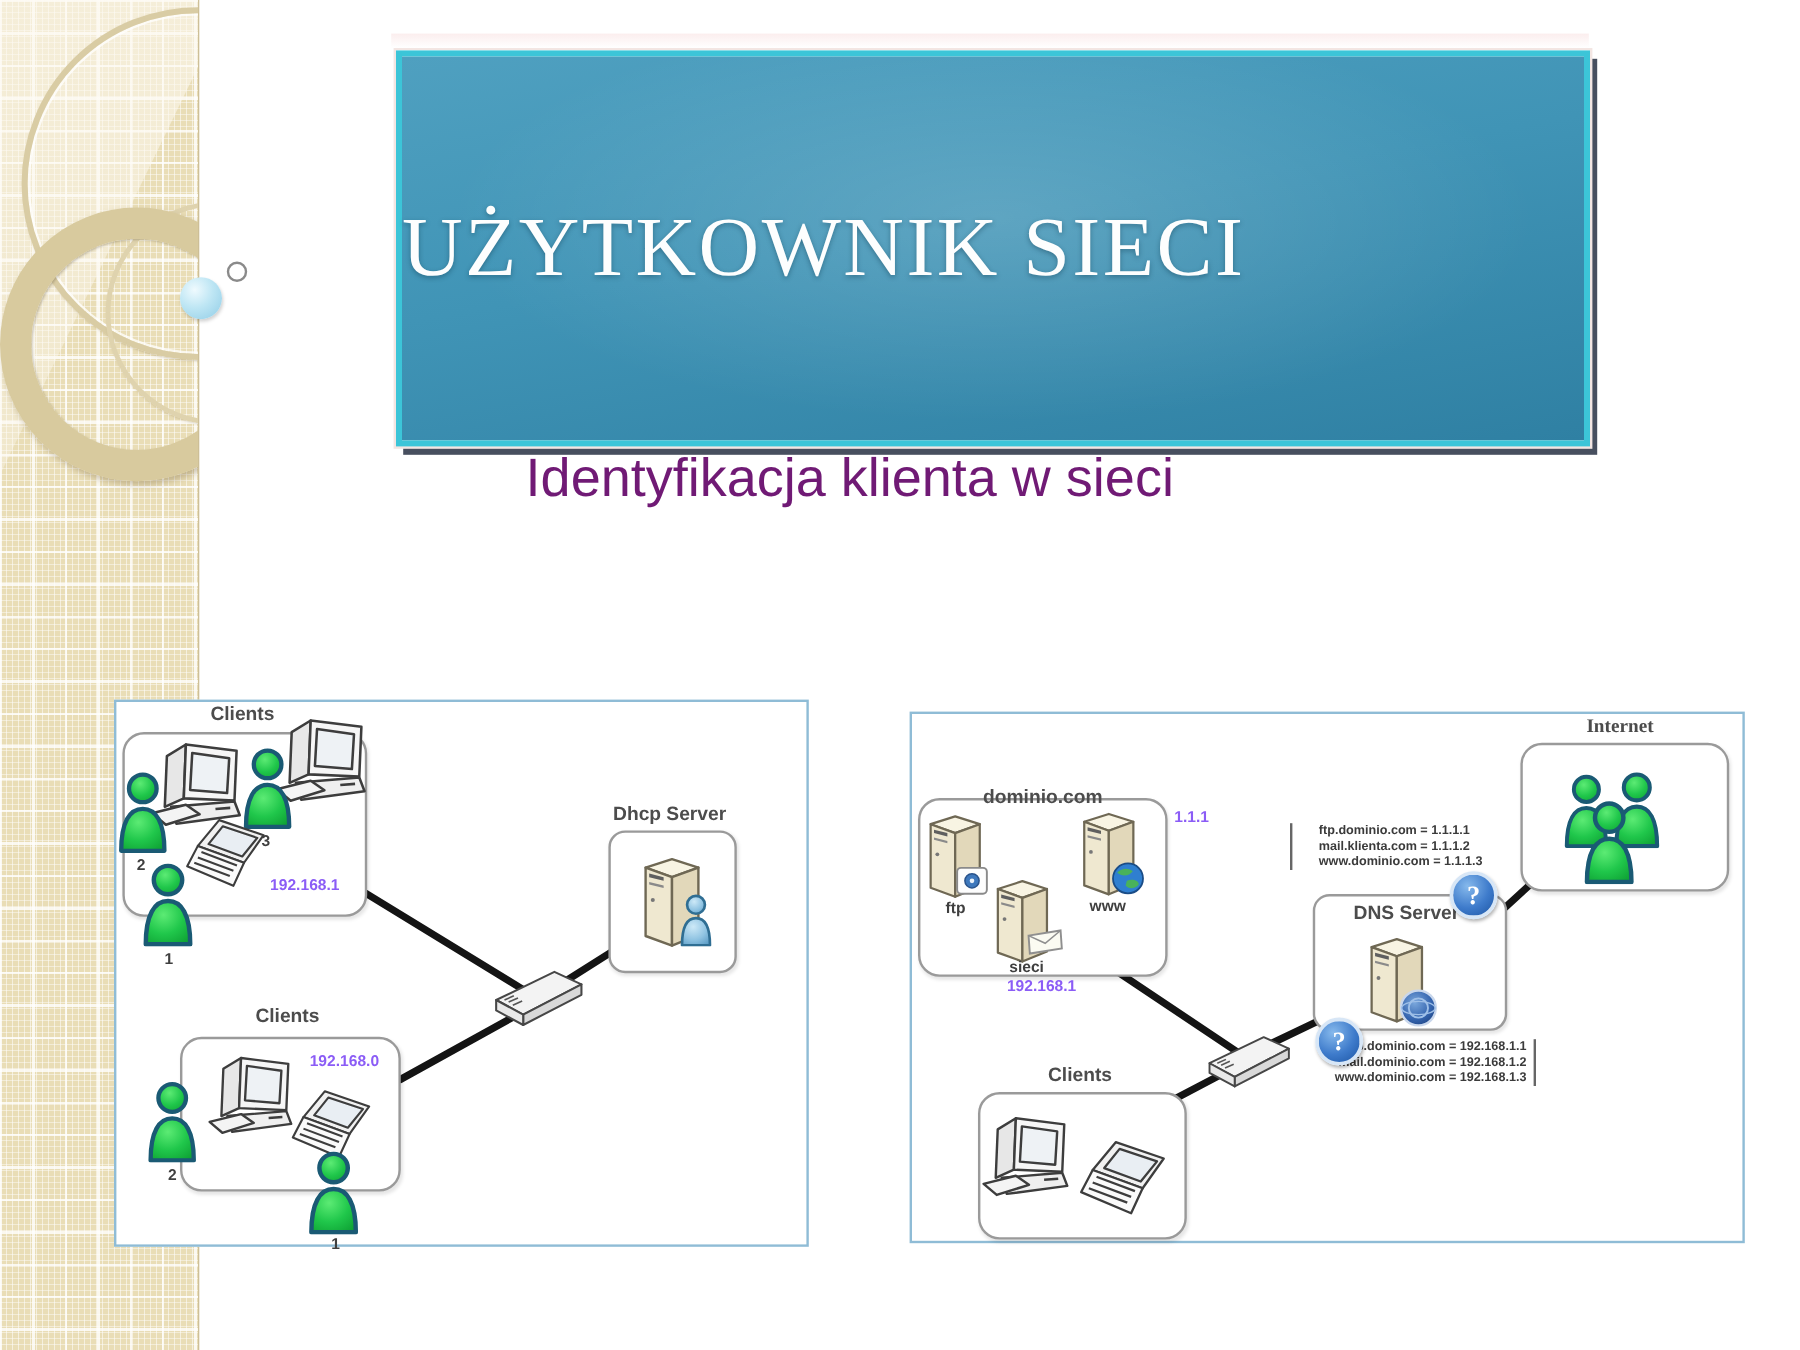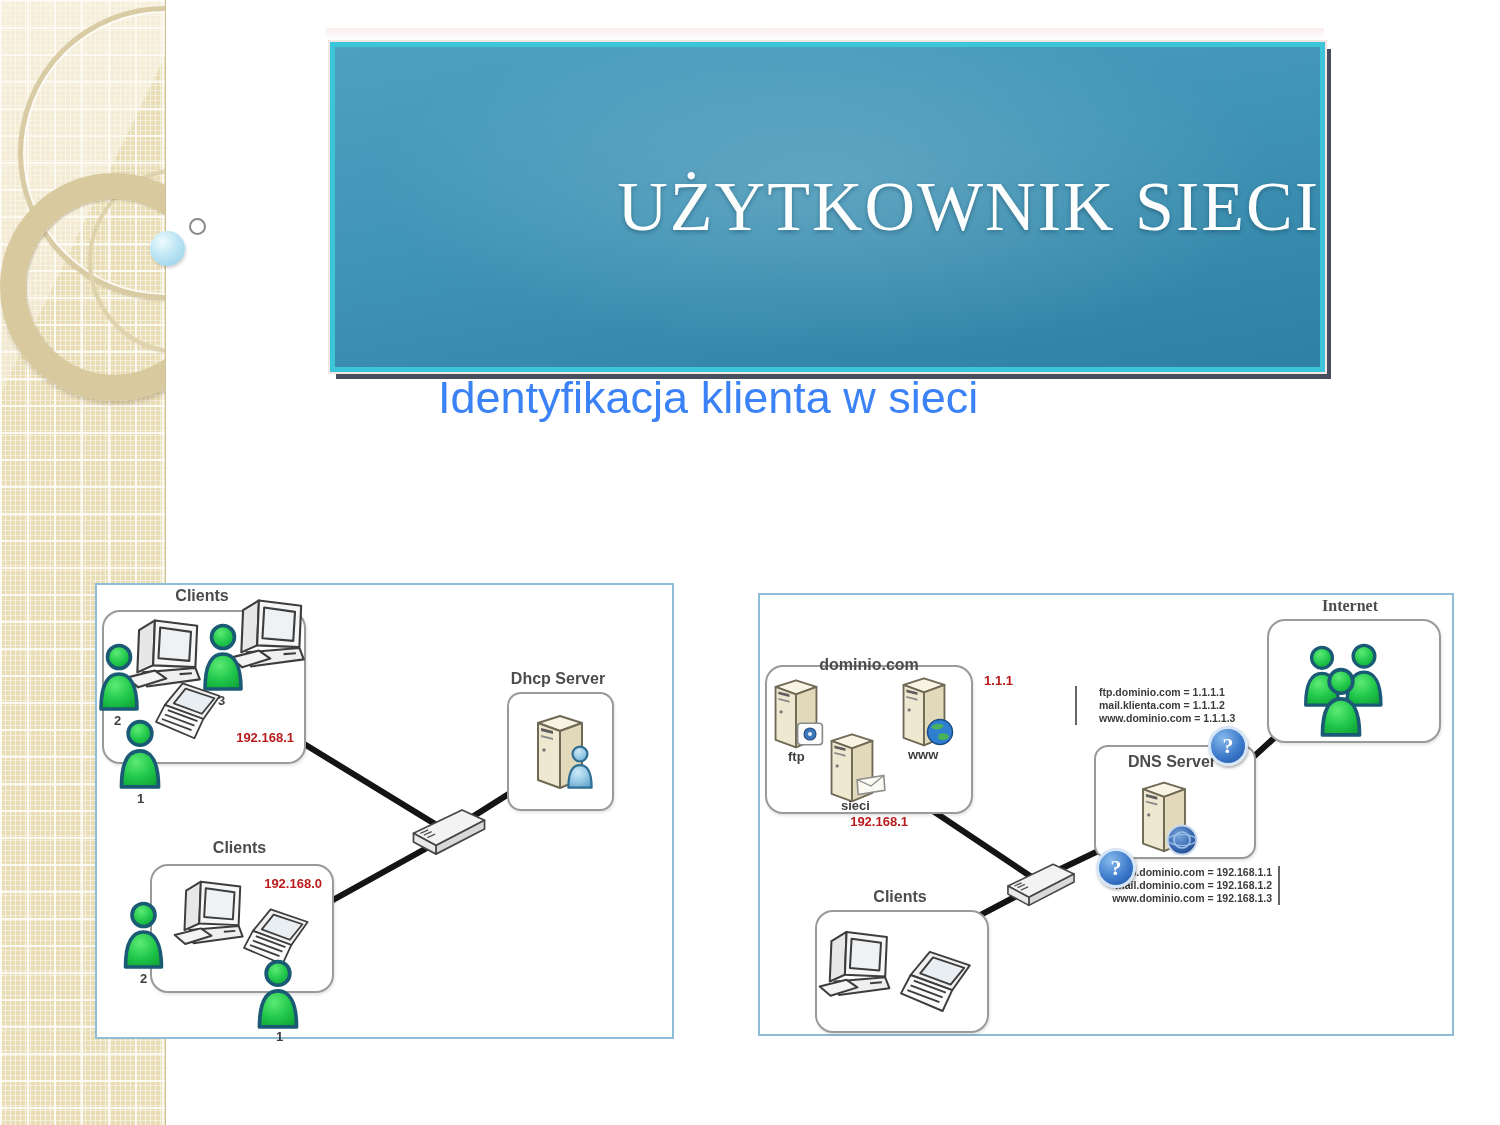--- a/index.html
+++ b/index.html
@@ -33,35 +33,35 @@
 
   
   .title-halo{position:absolute;left:326px;top:28px;width:998px;height:12px;
     background:linear-gradient(rgba(244,205,205,.35),rgba(244,205,205,0));}
   .title-box{position:absolute;left:330px;top:42px;width:985px;height:320px;
     border:5px solid #3CC5D8;
     background:
       radial-gradient(ellipse at 50% 42%, rgba(255,255,255,.16), rgba(255,255,255,0) 65%),
       linear-gradient(170deg,#4FA0C0 0%,#4094B6 45%,#2F80A3 100%);
     box-shadow:0 0 0 2px #F3E6E3, 6px 7px 0 rgba(25,35,55,.8);
-    display:flex;flex-direction:column;justify-content:space-evenly;align-items:flex-end;}
+    display:flex;flex-direction:column;justify-content:space-evenly;align-items:flex-start;}
   .title-line{font-family:"Liberation Serif",serif;font-size:70px;color:#FDFEFE;
     letter-spacing:2px;text-shadow:0 2px 4px rgba(10,50,70,.4);white-space:nowrap;}
-  .subtitle{position:absolute;left:438px;top:372px;font-size:45px;color:#3b82f6;}
+  .subtitle{position:absolute;left:438px;top:372px;font-size:45px;color:#701a75;}
 
   
   .panel{position:absolute;background:#fff;border:2px solid #8FBCD6;}
   .panel-left{left:95px;top:583px;width:575px;height:452px;}
   .panel-right{left:758px;top:593px;width:692px;height:439px;}
   .lines{position:absolute;left:0;top:0;width:100%;height:100%;}
   .gbox{position:absolute;border:2px solid #9a9a9a;border-radius:18px;background:#fff;
     box-shadow:1px 2px 3px rgba(0,0,0,.10);}
   .glabel{position:absolute;font-size:16px;font-weight:bold;color:#4c4c4c;text-align:center;}
   .num{position:absolute;font-size:13px;font-weight:bold;color:#3f3f3f;}
-  .ip{position:absolute;font-size:13px;font-weight:bold;color:#b91c1c;text-align:right;}
+  .ip{position:absolute;font-size:13px;font-weight:bold;color:#8b5cf6;text-align:center;}
   .rec{position:absolute;font-size:10.5px;font-weight:bold;color:#3b3b3b;line-height:13px;white-space:nowrap;}
   .rec-pub{border-left:2px solid #666;padding-left:22px;text-align:left;}
   .rec-priv{border-right:2px solid #666;padding-right:6px;text-align:right;}
   .rec span{display:block;}
   .icon{position:absolute;}
   .qbadge{position:absolute;width:34px;height:34px;border-radius:50%;
     background:radial-gradient(circle at 35% 28%,#86B9EC 0%,#3E7BCB 55%,#1C55A4 100%);
     border:3px solid #D7E6F6;box-shadow:1px 2px 3px rgba(0,0,0,.3);
     color:#fff;font-weight:bold;font-size:22px;display:flex;align-items:center;justify-content:center;
     z-index:5;font-family:"Liberation Serif",serif;}

